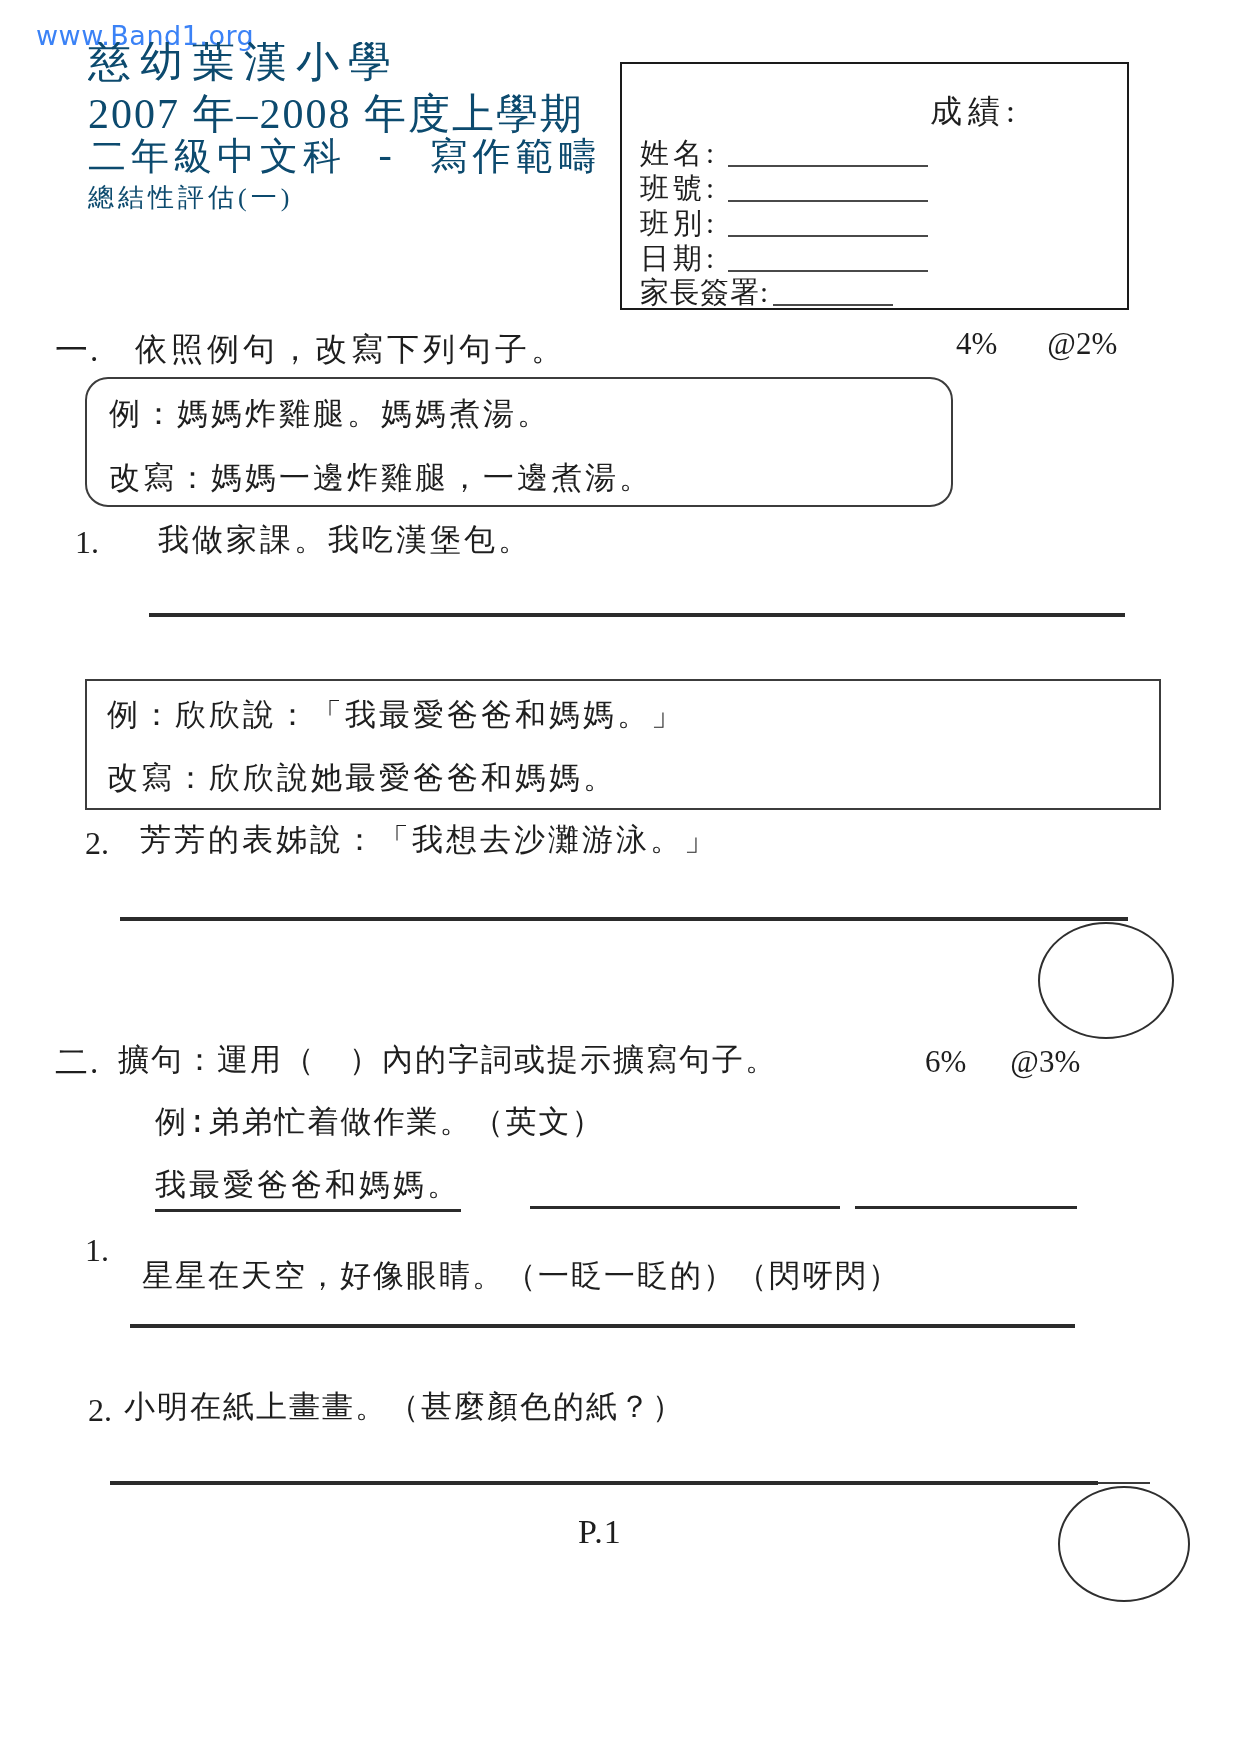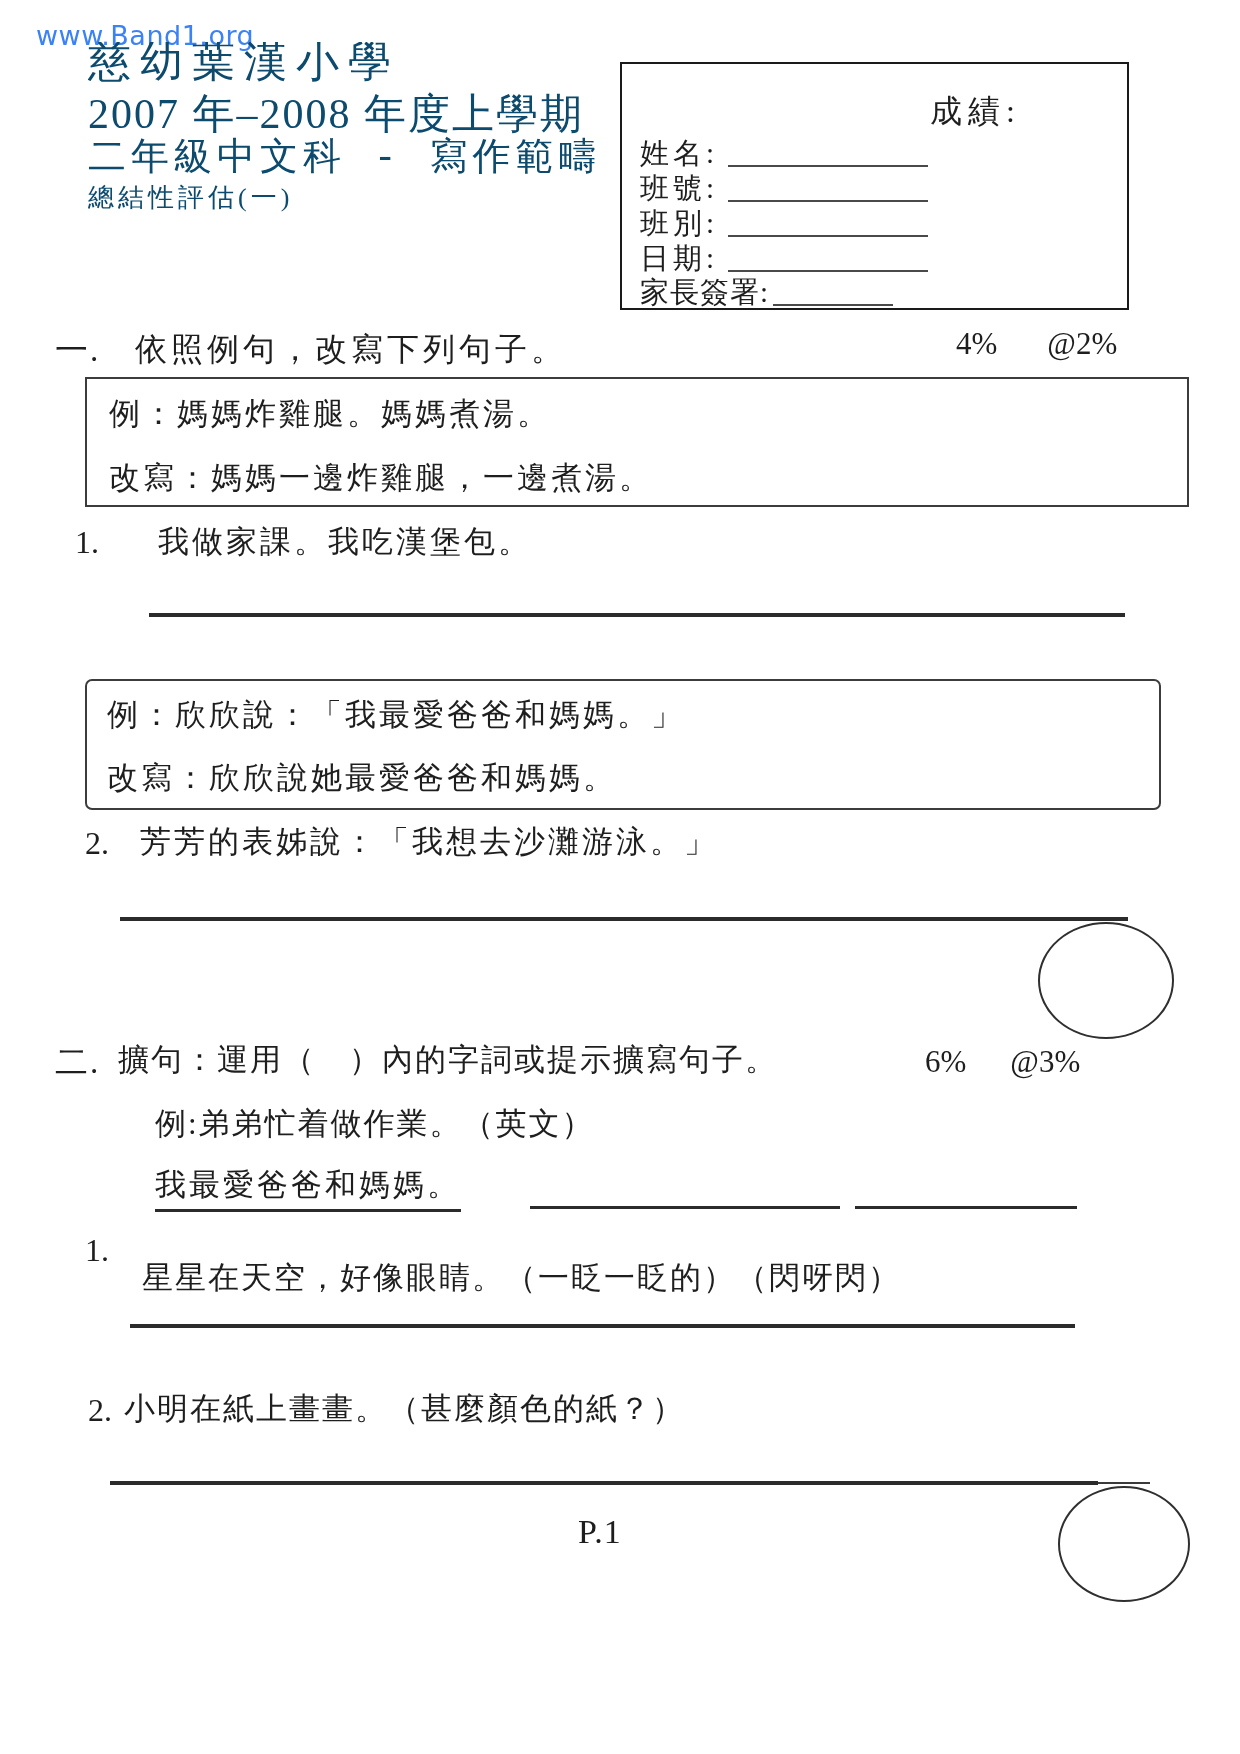--- a/index.html
+++ b/index.html
@@ -38,21 +38,21 @@
   .sec-instr{font-size:32px;letter-spacing:4px;}
   .marks{display:flex;font-size:31px;}
   .marks .gap1{margin-left:50px;}
 
   .ex-box{
     position:absolute;border:2px solid #3c3c3c;box-sizing:border-box;background:#fff;
   }
   .ex-line{position:absolute;font-size:31px;letter-spacing:3px;}
 
   .q-num{font-size:32px;}
-  .q-text{font-size:31px;letter-spacing:3px;}
+  .q-text{font-size:31px;letter-spacing:3px;font-family:Liberation Mono, monospace;}
 
   .answer-line{position:absolute;background:#2b2b2b;height:4px;}
   .answer-line.thin{height:2px;background:#3a3a3a;}
 
   .u-seg{position:absolute;background:#2b2b2b;height:3px;}
   .ex-answer{
     font-size:31px;letter-spacing:3px;
     border-bottom:3px solid #2b2b2b;padding-bottom:6px;
   }
   .grading-circle{
@@ -94,30 +94,30 @@
     </div>
   </div>
 
   <div class="abs sec-num" style="left:55px;top:332px;">一.</div>
   <div class="abs sec-instr" style="left:135px;top:331px;">依照例句，改寫下列句子。</div>
   <div class="abs marks" style="left:956px;top:326px;">
     <span>4%</span>
     <span class="gap1">@2%</span>
   </div>
 
-  <div class="ex-box" style="left:85px;top:377px;width:1104px;height:130px;">
+  <div class="ex-box" style="left:85px;top:377px;width:868px;height:130px;border-radius:23px;">
     <div class="ex-line" style="left:22px;top:14px;">例：媽媽炸雞腿。媽媽煮湯。</div>
     <div class="ex-line" style="left:22px;top:78px;">改寫：媽媽一邊炸雞腿，一邊煮湯。</div>
   </div>
 
   <div class="abs q-num" style="left:75px;top:524px;">1.</div>
   <div class="abs q-text" style="left:158px;top:524px;">我做家課。我吃漢堡包。</div>
   <div class="answer-line" style="left:149px;top:613px;width:976px;"></div>
 
-  <div class="ex-box" style="left:85px;top:679px;width:1076px;height:131px;border-radius:7px;">
+  <div class="ex-box" style="left:85px;top:679px;width:1076px;height:131px;">
     <div class="ex-line" style="left:20px;top:13px;">例：欣欣說：「我最愛爸爸和媽媽。」</div>
     <div class="ex-line" style="left:20px;top:76px;">改寫：欣欣說她最愛爸爸和媽媽。</div>
   </div>
 
   <div class="abs q-num" style="left:85px;top:825px;">2.</div>
   <div class="abs q-text" style="left:140px;top:824px;">芳芳的表姊說：「我想去沙灘游泳。」</div>
   <div class="answer-line" style="left:120px;top:917px;width:1008px;"></div>
   <div class="grading-circle" style="left:1038px;top:922px;width:132px;height:113px;"></div>
 
   <div class="abs sec-num" style="left:55px;top:1044px;">二.</div>

